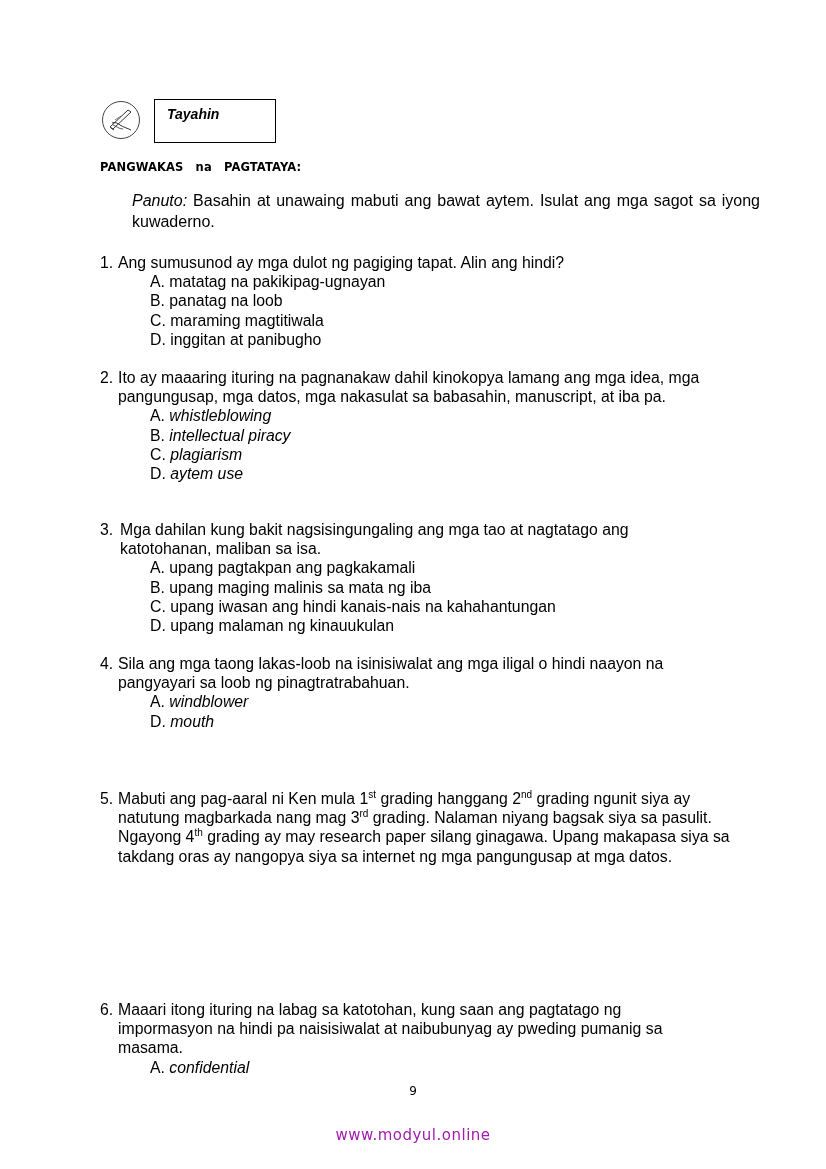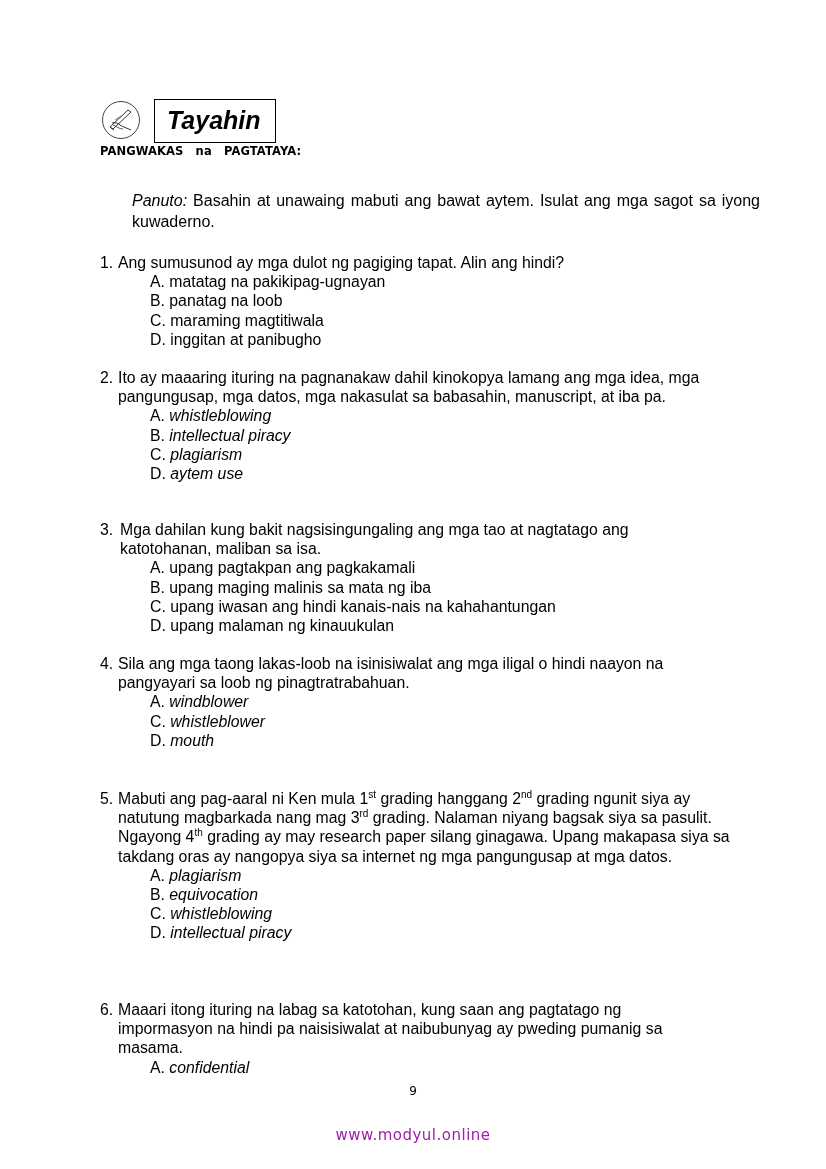--- a/index.html
+++ b/index.html
@@ -11,24 +11,24 @@
     .icon-circle {
       left: 101px; top: 100px; width: 40px; height: 40px;
     }
     .title-box {
       left: 154px; top: 99px; width: 122px; height: 44px;
       border: 1.3px solid #000; box-sizing: border-box;
     }
     .title-text {
       position: absolute; left: 12px; top: 6px;
       font-family: "Liberation Sans", sans-serif;
-      font-size: 25px; font-weight: bold; font-style: italic;
+      font-size: 14px; font-weight: bold; font-style: italic;
     }
     .section-heading {
-      left: 100px; top: 144px;
+      left: 100px; top: 160px;
       font-family: "DejaVu Sans", sans-serif;
       font-size: 11.5px; font-weight: bold; letter-spacing: 0.1px;
       word-spacing: 2px;
     }
     .instructions {
       left: 100px; top: 190px; width: 628px;
       font-size: 16px; line-height: 21px; text-align: justify;
       text-align-last: left;
       margin-left: 32px;
     }
@@ -114,35 +114,28 @@
   </div>
 </div>
 
 <div class="abs q" style="top:654px; width:610px;">
   <div class="stem">
     <span class="num">4.</span>
     <span class="txt">Sila ang mga taong lakas-loob na isinisiwalat ang mga iligal o hindi naayon na pangyayari sa loob ng pinagtratrabahuan.</span>
   </div>
   <div class="choices">
     <div class="choice"><span>A.</span> <span class="it">windblower</span></div>
-    <div class="choice"><span>C.</span> <span class="it">whistleblower</span></div>
     <div class="choice"><span>D.</span> <span class="it">mouth</span></div>
   </div>
 </div>
 
 <div class="abs q" style="top:789px; width:635px;">
   <div class="stem">
     <span class="num">5.</span>
     <span class="txt"><span>Mabuti ang pag-aaral ni Ken mula 1</span><sup>st</sup><span> grading hanggang 2</span><sup>nd</sup><span> grading ngunit siya ay natutung magbarkada nang mag 3</span><sup>rd</sup><span> grading. Nalaman niyang bagsak siya sa pasulit. Ngayong 4</span><sup>th</sup><span> grading ay may research paper silang ginagawa. Upang makapasa siya sa takdang oras ay nangopya siya sa internet ng mga pangungusap at mga datos.</span></span>
-  </div>
-  <div class="choices">
-    <div class="choice"><span>A.</span> <span class="it">plagiarism</span></div>
-    <div class="choice"><span>B.</span> <span class="it">equivocation</span></div>
-    <div class="choice"><span>C.</span> <span class="it">whistleblowing</span></div>
-    <div class="choice"><span>D.</span> <span class="it">intellectual piracy</span></div>
   </div>
 </div>
 
 <div class="abs q" style="top:1000px; width:615px;">
   <div class="stem">
     <span class="num">6.</span>
     <span class="txt">Maaari itong ituring na labag sa katotohan, kung saan ang pagtatago ng impormasyon na hindi pa naisisiwalat at naibubunyag ay pweding pumanig sa masama.</span>
   </div>
   <div class="choices">
     <div class="choice"><span>A.</span> <span class="it">confidential</span></div>

